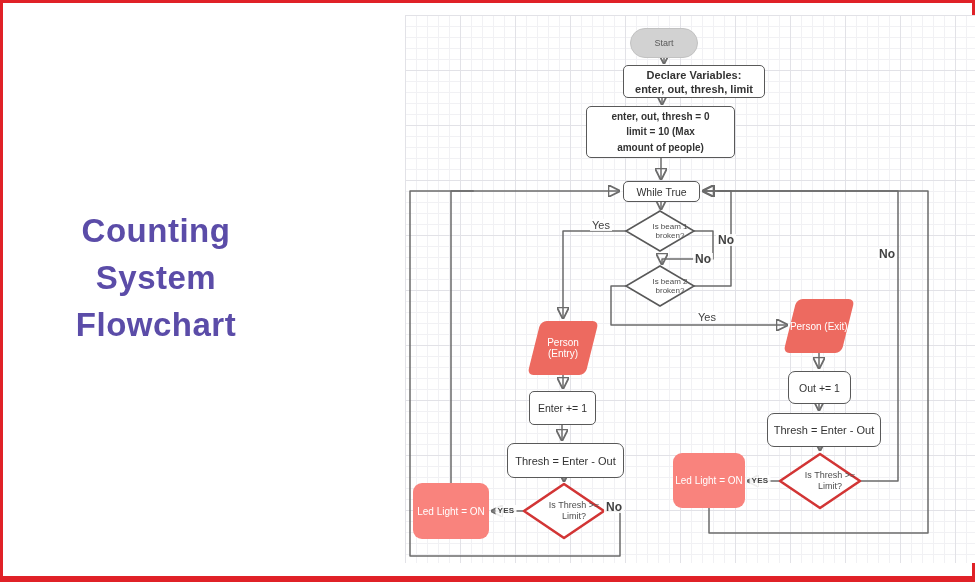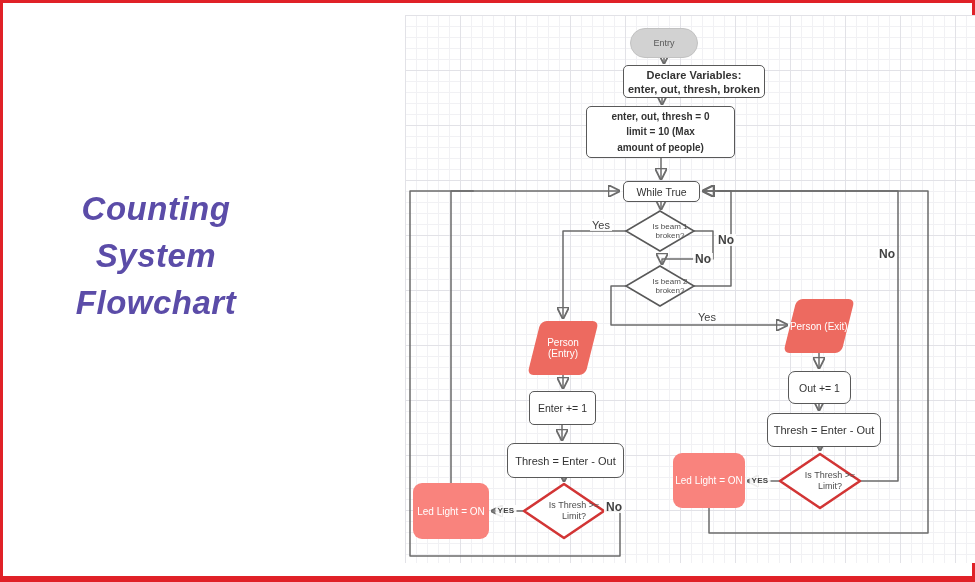--- a/index.html
+++ b/index.html
@@ -4,23 +4,23 @@
 <style>
   * { margin:0; padding:0; box-sizing:border-box; }
   html,body { width:975px; height:582px; }
   body { font-family:"Liberation Sans", sans-serif; background:#ffffff; overflow:hidden; }
   .page {
     position:relative; width:975px; height:582px; background:#ffffff;
     border:3px solid #e02127; border-bottom-width:6px; border-top-width:3px;
   }
   
   .title-block {
-    position:absolute; left:28px; top:182px; width:250px;
+    position:absolute; left:28px; top:204px; width:250px;
     text-align:center; color:#5b4ca8; font-weight:bold;
-    font-size:33px; line-height:47px; letter-spacing:0.5px;font-style:italic;
+    font-size:33px; line-height:47px; letter-spacing:0.5px;
   }
   .title-block span { display:block; }
   
   .canvas {
     position:absolute; left:402px; top:12px; width:570px; height:548px;
     background-color:#ffffff;
     background-image:
       linear-gradient(to right, #e2e2e7 1px, transparent 1px),
       linear-gradient(to bottom, #e2e2e7 1px, transparent 1px),
       linear-gradient(to right, #f1f1f4 1px, transparent 1px),
@@ -113,26 +113,26 @@
 
     <path d="M706,505 L706,530 L925,530 L925,188 L715,188"></path>
 
     <polygon class="diamond" points="657,208 691,228 657,248 623,228"></polygon>
     <polygon class="diamond" points="657,263 691,283 657,303 623,283"></polygon>
     <path class="thick-red" d="M561,481 L601,508 L561,535 L521,508 Z"></path>
     <path class="thick-red" d="M817,451 L857,478 L817,505 L777,478 Z"></path>
   </svg>
 
   <div class="node start-pill" style="left:627px; top:25px; width:68px; height:30px;">
-    <span>Entry</span>
+    <span>Start</span>
   </div>
 
   <div class="node proc bold" style="left:620px; top:62px; width:142px; height:33px; font-size:11px; line-height:14px; flex-direction:column;">
     <span>Declare Variables:</span>
-    <span>enter, out, thresh, broken</span>
+    <span>enter, out, thresh, limit</span>
   </div>
 
   <div class="node proc bold" style="left:583px; top:103px; width:149px; height:52px; font-size:10px; line-height:15.5px; flex-direction:column;">
     <span>enter, out, thresh = 0</span>
     <span>limit = 10 (Max</span>
     <span>amount of people)</span>
   </div>
 
   <div class="node proc" style="left:620px; top:178px; width:77px; height:21px; font-size:10.5px;">
     <span>While True</span>

